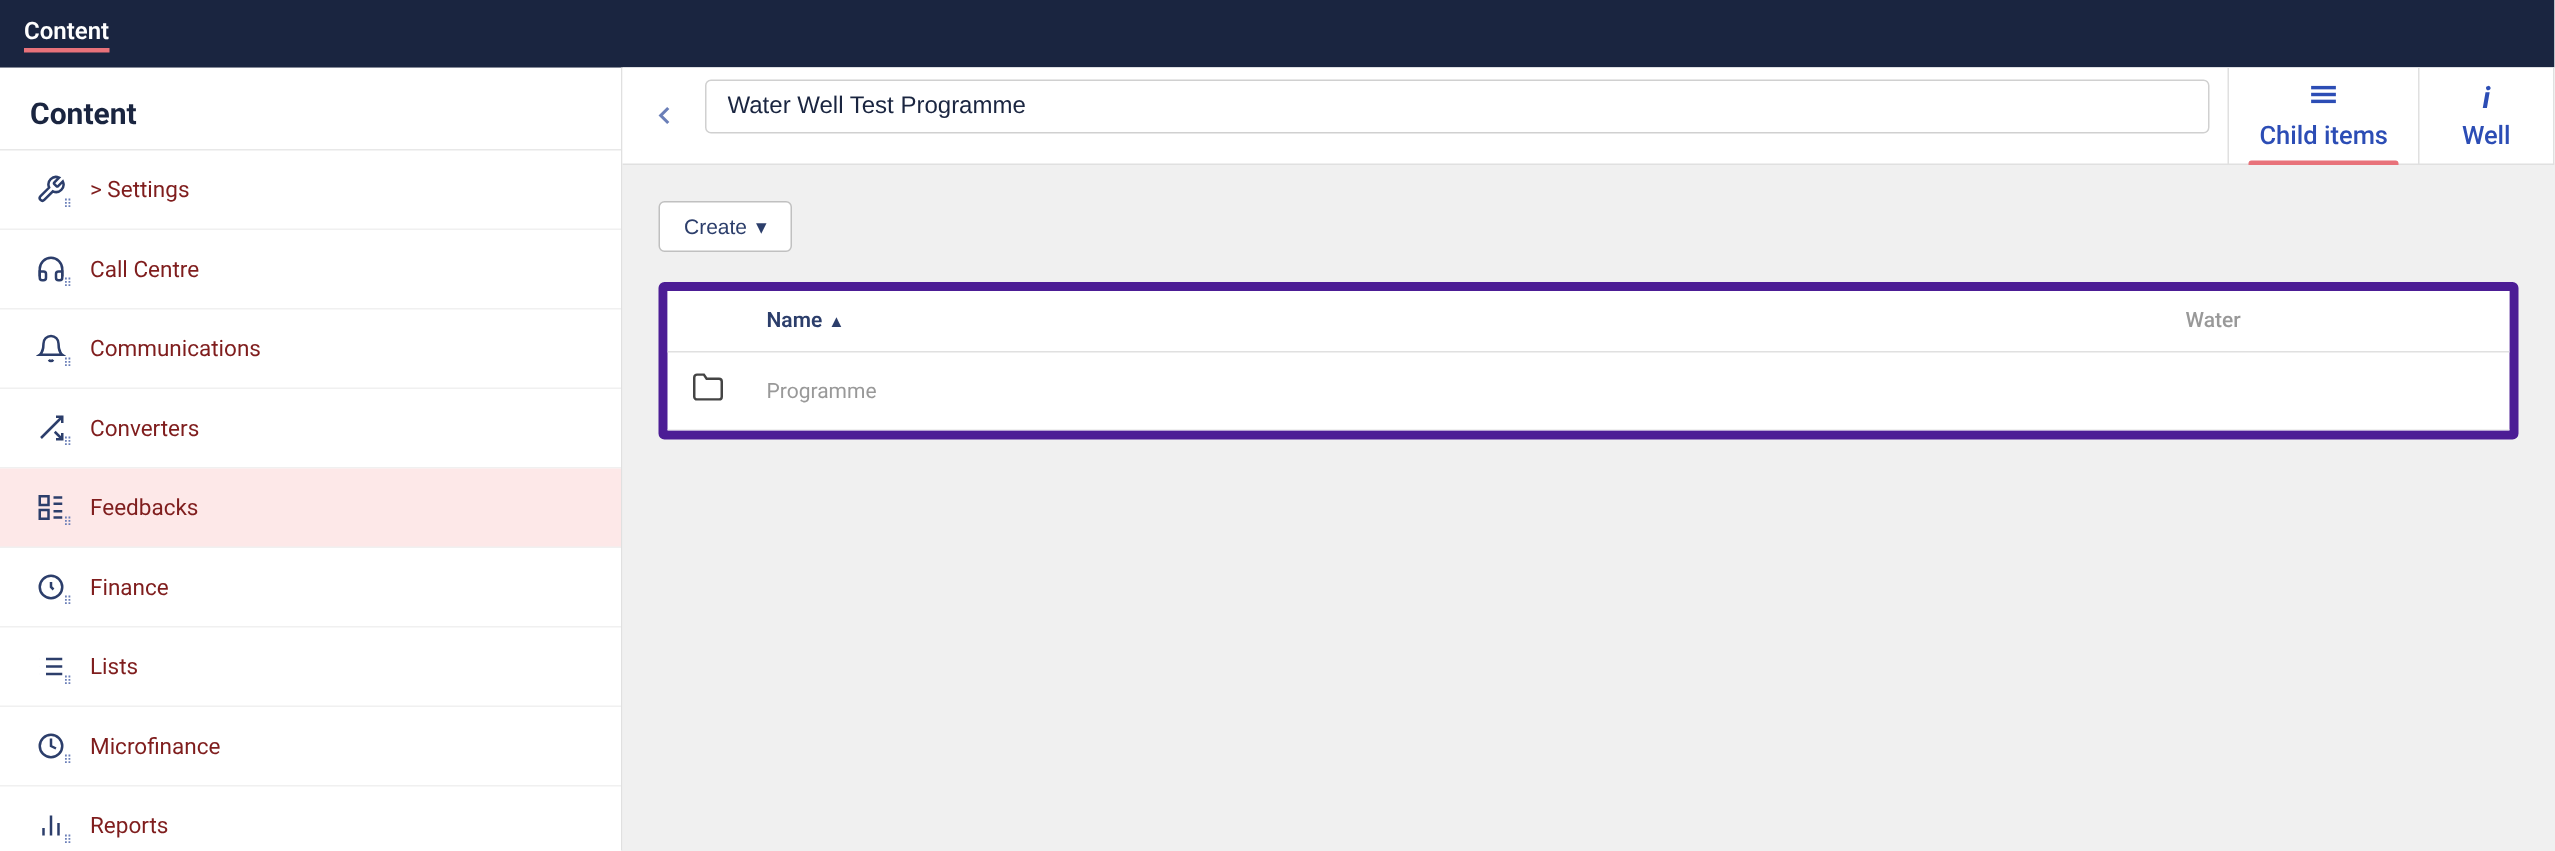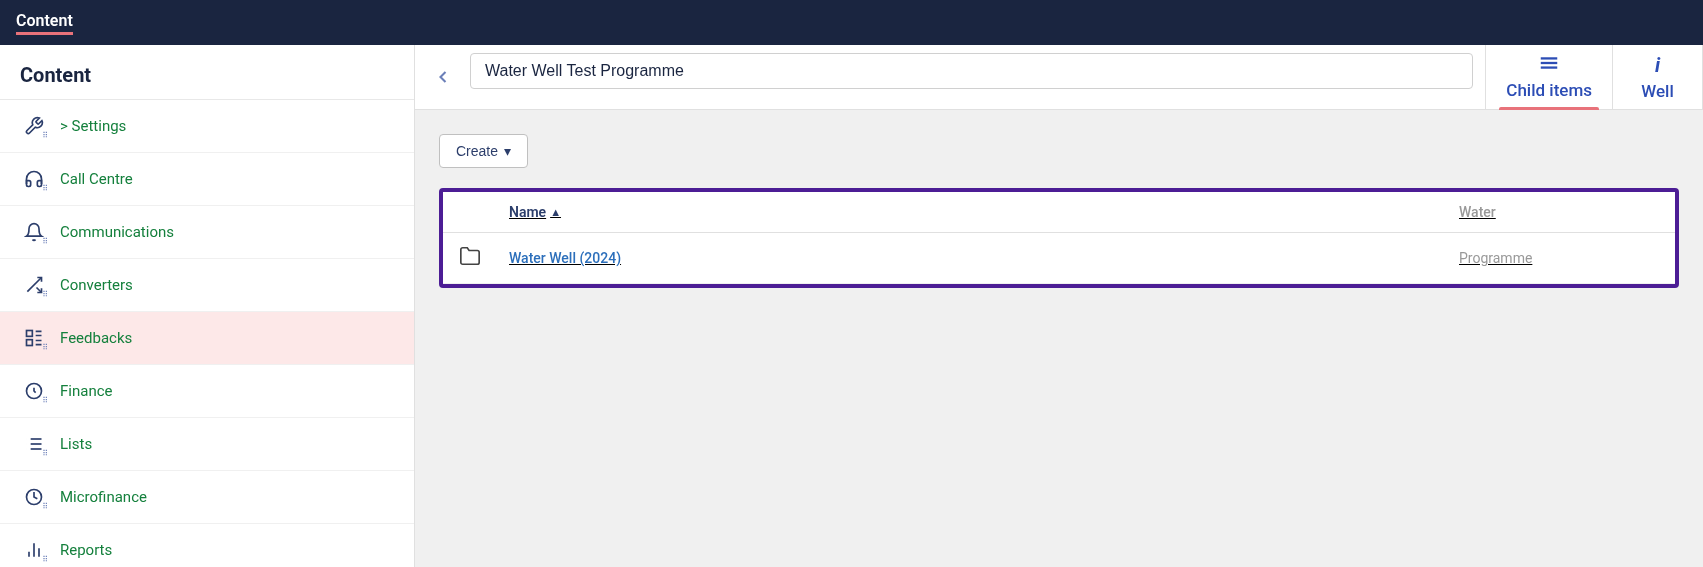--- a/index.html
+++ b/index.html
@@ -66,21 +66,21 @@
     }
     .sidebar-icon-dots {
       position: absolute;
       bottom: 0;
       right: 0;
       font-size: 8px;
       color: #6b7fb8;
     }
     .sidebar-label {
       font-size: 15px;
-      color: #15803d;
+      color: #7f1d1d;
     }
 
     
     .content-area {
       flex: 1;
       display: flex;
       flex-direction: column;
       background: #f0f0f0;
     }
 
@@ -181,24 +181,23 @@
       cursor: pointer;
       display: inline-flex;
       gap: 6px;
       color: #2c3e6b;
       margin-bottom: 20px;
     }
 
     
     .table-container {
       background: #ffffff;
-      border: 4px solid #4c1d95;
+      border: 6px solid #4c1d95;
       border-radius: 4px;
       overflow: hidden;
-      text-decoration: underline;
     }
     .table-header {
       display: grid;
       grid-template-columns: 50px 1fr 200px;
       padding: 12px 16px;
       border-bottom: 1px solid #e0e0e0;
       background: #fff;
     }
     .col-header {
       font-size: 14px;
@@ -405,20 +404,19 @@
             <span>Water</span>
           </div>
         </div>
 
         <div class="table-row">
           <div class="row-icon">
             <svg width="22" height="22" viewBox="0 0 24 24" fill="none" stroke="#444" stroke-width="1.8">
                 <path d="M22 19a2 2 0 0 1-2 2H4a2 2 0 0 1-2-2V5a2 2 0 0 1 2-2h5l2 3h9a2 2 0 0 1 2 2z"></path>
               </svg>
           </div>
-          <div class="row-name">Water Well (2024)</div>
           <div class="row-status">Programme</div>
         </div>
       </div>
 
     </div>
   </div>
 </div>
 
 </body></html>

